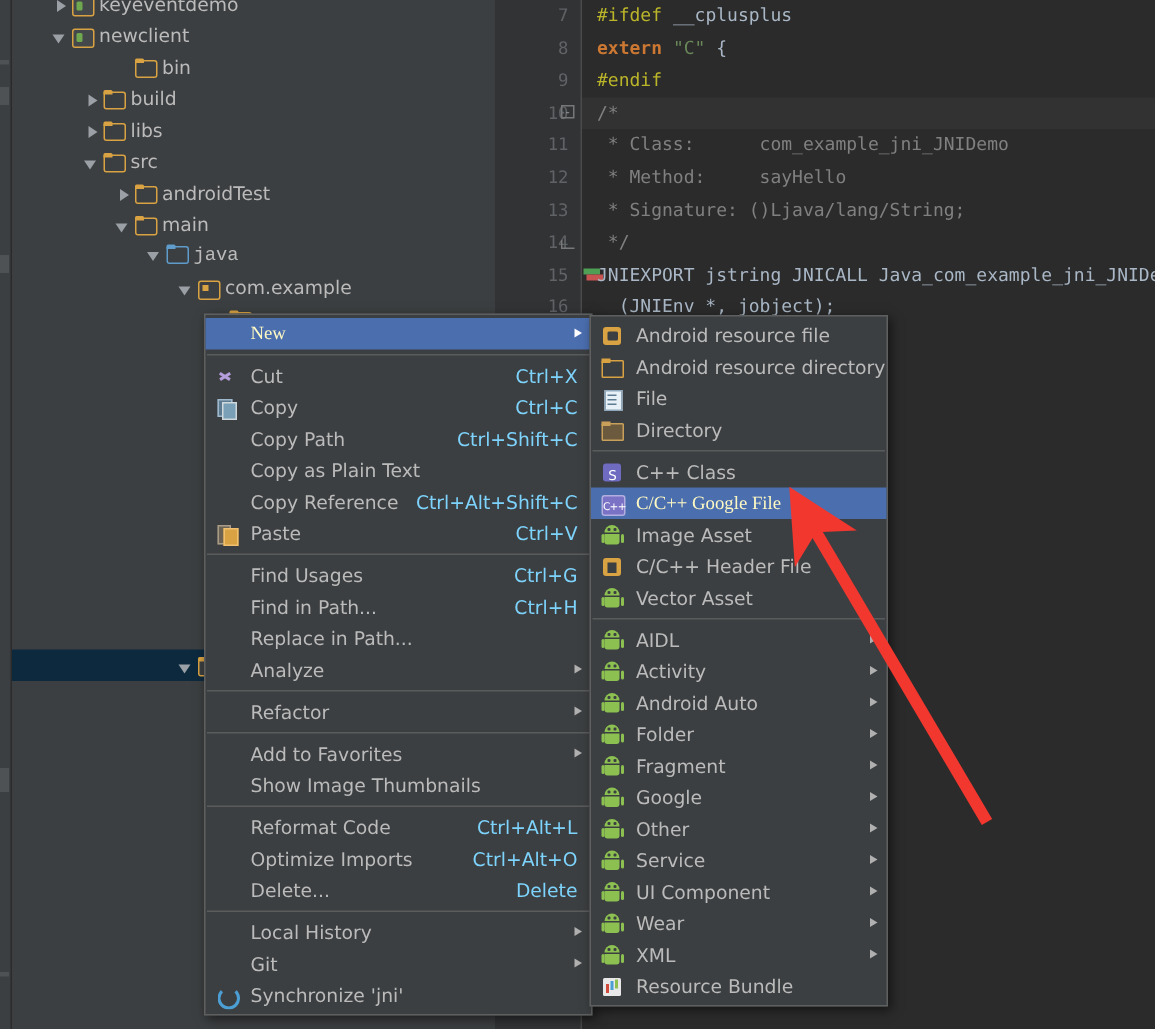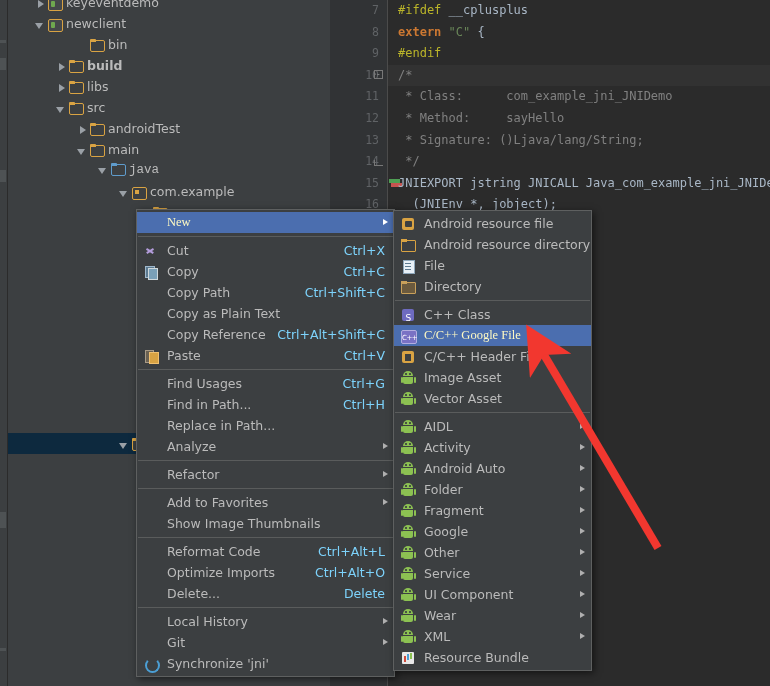--- a/index.html
+++ b/index.html
@@ -279,21 +279,21 @@
     <div class="strip-notch" style="top:58px;height:12px;"></div>
     <div class="strip-notch" style="top:170px;height:12px;"></div>
     <div class="strip-notch" style="top:512px;height:16px;"></div>
     <div class="strip-notch" style="top:648px;height:3px;"></div>
   </div>
 
   <div class="tree" id="tree">
       <div class="tree-row" style="padding-left: 27px; margin-top: -8px;"><span class="arrow closed"></span><span class="ico ico-module"></span><span>keyeventdemo</span></div>
       <div class="tree-row" style="padding-left: 27px;"><span class="arrow open"></span><span class="ico ico-module"></span><span>newclient</span></div>
       <div class="tree-row" style="padding-left: 69px;"><span class="arrow "></span><span class="ico ico-folder"></span><span>bin</span></div>
-      <div class="tree-row" style="padding-left: 48px; font-weight: bold;"><span class="arrow closed"></span><span class="ico ico-folder"></span><span>build</span></div>
+      <div class="tree-row" style="padding-left: 48px;"><span class="arrow closed"></span><span class="ico ico-folder"></span><span>build</span></div>
       <div class="tree-row" style="padding-left: 48px;"><span class="arrow closed"></span><span class="ico ico-folder"></span><span>libs</span></div>
       <div class="tree-row" style="padding-left: 48px;"><span class="arrow open"></span><span class="ico ico-folder"></span><span>src</span></div>
       <div class="tree-row" style="padding-left: 69px;"><span class="arrow closed"></span><span class="ico ico-folder"></span><span>androidTest</span></div>
       <div class="tree-row" style="padding-left: 69px;"><span class="arrow open"></span><span class="ico ico-folder"></span><span>main</span></div>
       <div class="tree-row" style="padding-left: 90px; font-family: Liberation Mono, monospace;"><span class="arrow open"></span><span class="ico ico-folder ico-folder-blue"></span><span>java</span></div>
       <div class="tree-row" style="padding-left: 111px;"><span class="arrow open"></span><span class="ico ico-pkg"></span><span>com.example</span></div>
       <div class="tree-row" style="padding-left: 132px;"><span class="arrow closed"></span><span class="ico ico-folder"></span><span></span></div>
       <div class="tree-row" style="padding-left: 132px;"><span class="arrow closed"></span><span class="ico ico-folder"></span><span></span></div>
       <div class="tree-row" style="padding-left: 132px;"><span class="arrow closed"></span><span class="ico ico-folder"></span><span></span></div>
       <div class="tree-row" style="padding-left: 132px;"><span class="arrow closed"></span><span class="ico ico-folder"></span><span></span></div>
@@ -364,29 +364,29 @@
     </div>
 
   <div class="menu" id="sub-menu">
       <div class="mi"><span class="mico i-resfile"></span><span>Android resource file</span></div>
       <div class="mi"><span class="mico i-resdir"></span><span>Android resource directory</span></div>
       <div class="mi"><span class="mico i-file"></span><span>File</span></div>
       <div class="mi"><span class="mico i-dir"></span><span>Directory</span></div>
       <div class="msep"></div>
       <div class="mi"><span class="mico i-cppclass"></span><span>C++ Class</span></div>
       <div class="mi hl"><span class="mico i-csrc"></span><span>C/C++ Google File</span></div>
+      <div class="mi"><span class="i-android">
+          <span class="head"></span>
+          <span class="eye1"></span>
+          <span class="eye2"></span>
+          <span class="body"></span>
+          <span class="arml"></span>
+          <span class="armr"></span>
+        </span><span>Image Asset</span></div>
       <div class="mi"><span class="mico i-chdr"></span><span>C/C++ Header File</span></div>
-      <div class="mi"><span class="i-android">
-          <span class="head"></span>
-          <span class="eye1"></span>
-          <span class="eye2"></span>
-          <span class="body"></span>
-          <span class="arml"></span>
-          <span class="armr"></span>
-        </span><span>Image Asset</span></div>
       <div class="mi"><span class="i-android">
           <span class="head"></span>
           <span class="eye1"></span>
           <span class="eye2"></span>
           <span class="body"></span>
           <span class="arml"></span>
           <span class="armr"></span>
         </span><span>Vector Asset</span></div>
       <div class="msep"></div>
       <div class="mi"><span class="i-android">

